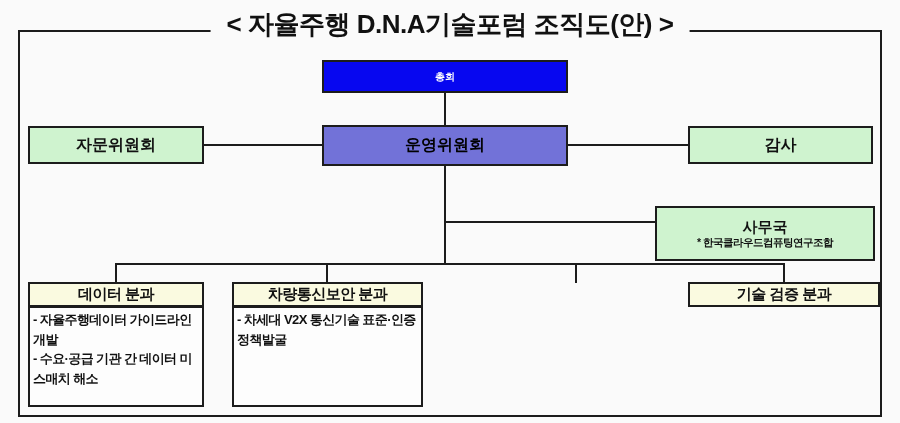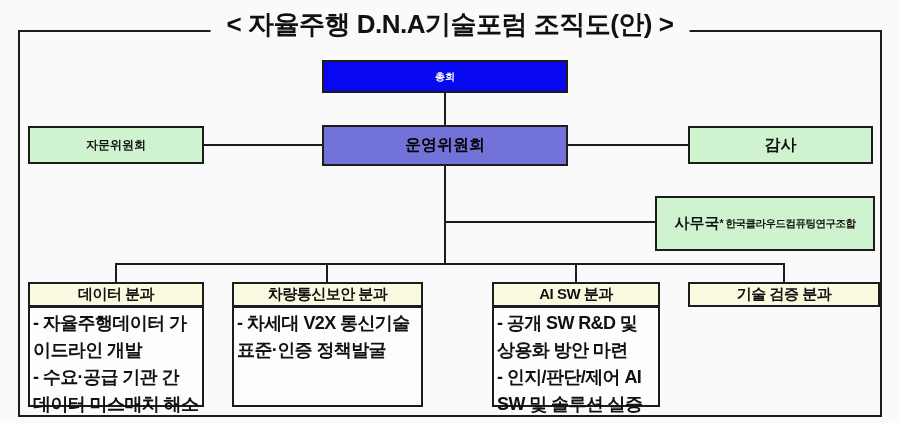--- a/index.html
+++ b/index.html
@@ -6,34 +6,34 @@
   body{font-family:"Liberation Sans","DejaVu Sans",sans-serif;color:#111;}
   .stage{position:relative;width:900px;height:423px;background:#fafafa;overflow:hidden;}
   .outer-frame{position:absolute;left:18px;top:30px;width:860px;height:383px;
     border:2px solid #1c1c1c;background:transparent;}
   .chart-title{position:absolute;top:7px;left:50%;transform:translateX(-50%);
     background:#fafafa;padding:0 16px;font-size:26px;font-weight:bold;
     letter-spacing:-0.5px;white-space:nowrap;z-index:5;}
   .node{position:absolute;border:2px solid #1c1c1c;display:flex;align-items:center;
     justify-content:center;font-weight:bold;box-sizing:border-box;z-index:3;}
   .node-assembly{left:322px;top:60px;width:246px;height:33px;background:#0707f0;color:#fff;font-size:10px;}
-  .node-advisory{left:28px;top:126px;width:176px;height:38px;background:#cff3cf;font-size:12px;}
+  .node-advisory{left:28px;top:126px;width:176px;height:38px;background:#cff3cf;font-size:16px;}
   .node-steering{left:322px;top:125px;width:246px;height:41px;background:#7272d8;color:#000000;font-size:16px;}
   .node-audit{left:688px;top:126px;width:185px;height:38px;background:#cff3cf;font-size:16px;}
-  .node-secretariat{left:655px;top:196px;width:220px;height:55px;background:#cff3cf;
-    flex-direction:row;line-height:1.25;}
+  .node-secretariat{left:655px;top:206px;width:220px;height:55px;background:#cff3cf;
+    flex-direction:column;line-height:1.25;}
   .secretariat-label{font-size:15px;font-weight:bold;}
   .secretariat-note{font-size:10.5px;font-weight:bold;letter-spacing:-0.5px;}
   .line{position:absolute;background:#1c1c1c;z-index:1;}
   .col{position:absolute;top:282px;z-index:3;}
   .col-head{border:2px solid #1c1c1c;background:#fafae0;height:25px;box-sizing:border-box;
     display:flex;align-items:center;justify-content:center;font-size:15px;font-weight:bold;
     letter-spacing:-0.5px;}
   .col-body{border:2px solid #1c1c1c;background:#fdfdfd;margin-top:-1px;height:101px;
-    box-sizing:border-box;padding:2px 3px 0 3px;font-size:18px;font-weight:bold;
+    box-sizing:border-box;padding:2px 3px 0 3px;font-size:13px;font-weight:bold;
     line-height:1.5;letter-spacing:-0.6px;word-break:break-all;}
   .li{margin:0;}
 </style>
 </head>
 <body>
 
 <div class="stage">
 
   <div class="outer-frame"></div>
 
@@ -75,25 +75,18 @@
     </div>
   </div>
 
   <div class="col" style="left:232px;width:191px">
     <div class="col-head">차량통신보안 분과</div>
     <div class="col-body">
       <div class="li">- 차세대 V2X 통신기술 표준·인증 정책발굴</div>
     </div>
   </div>
 
-  <div class="col" style="left:492px;width:168px">
-    <div class="col-head">AI SW 분과</div>
-    <div class="col-body">
-      <div class="li">- 공개 SW R&amp;D 및 상용화 방안 마련</div>
-      <div class="li">- 인지/판단/제어 AI SW 및 솔루션 실증 차량 공유 등</div>
-    </div>
-  </div>
 
   <div class="col" style="left:688px;width:192px">
     <div class="col-head">기술 검증 분과</div>
   </div>
 
 </div>
 
 </body></html>

